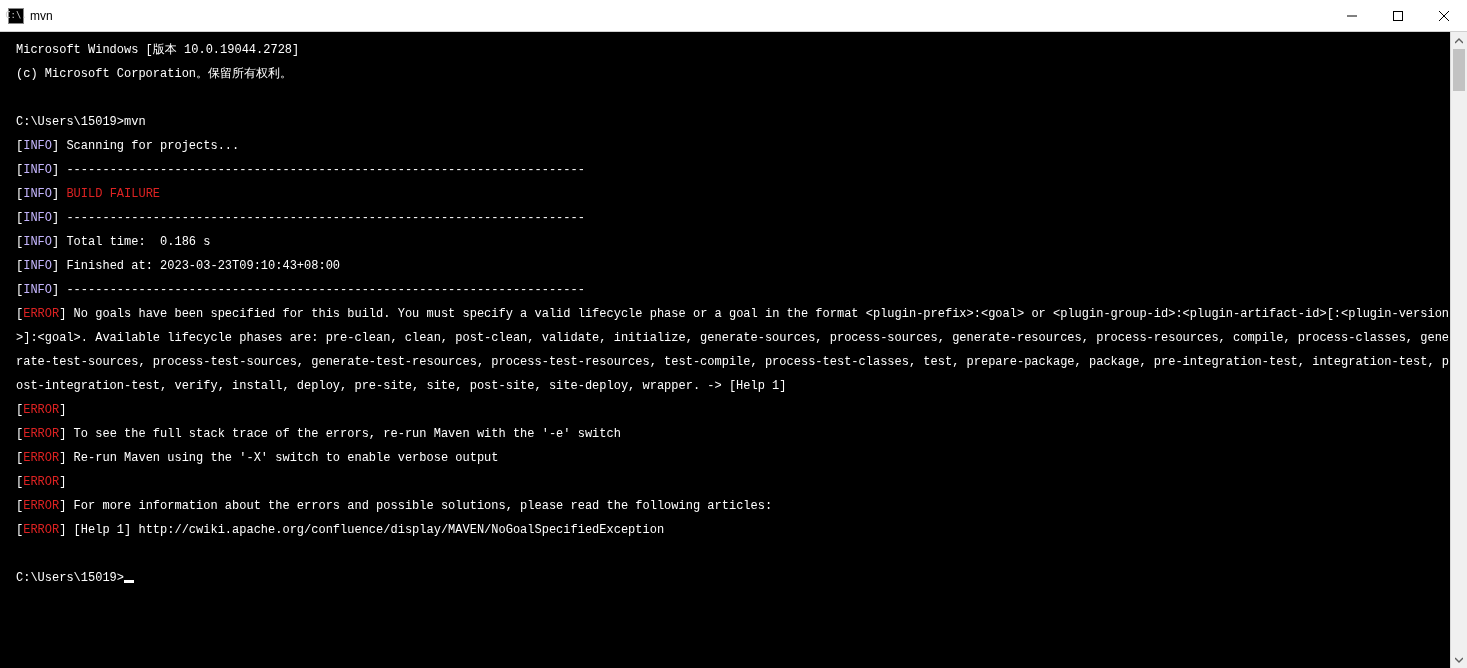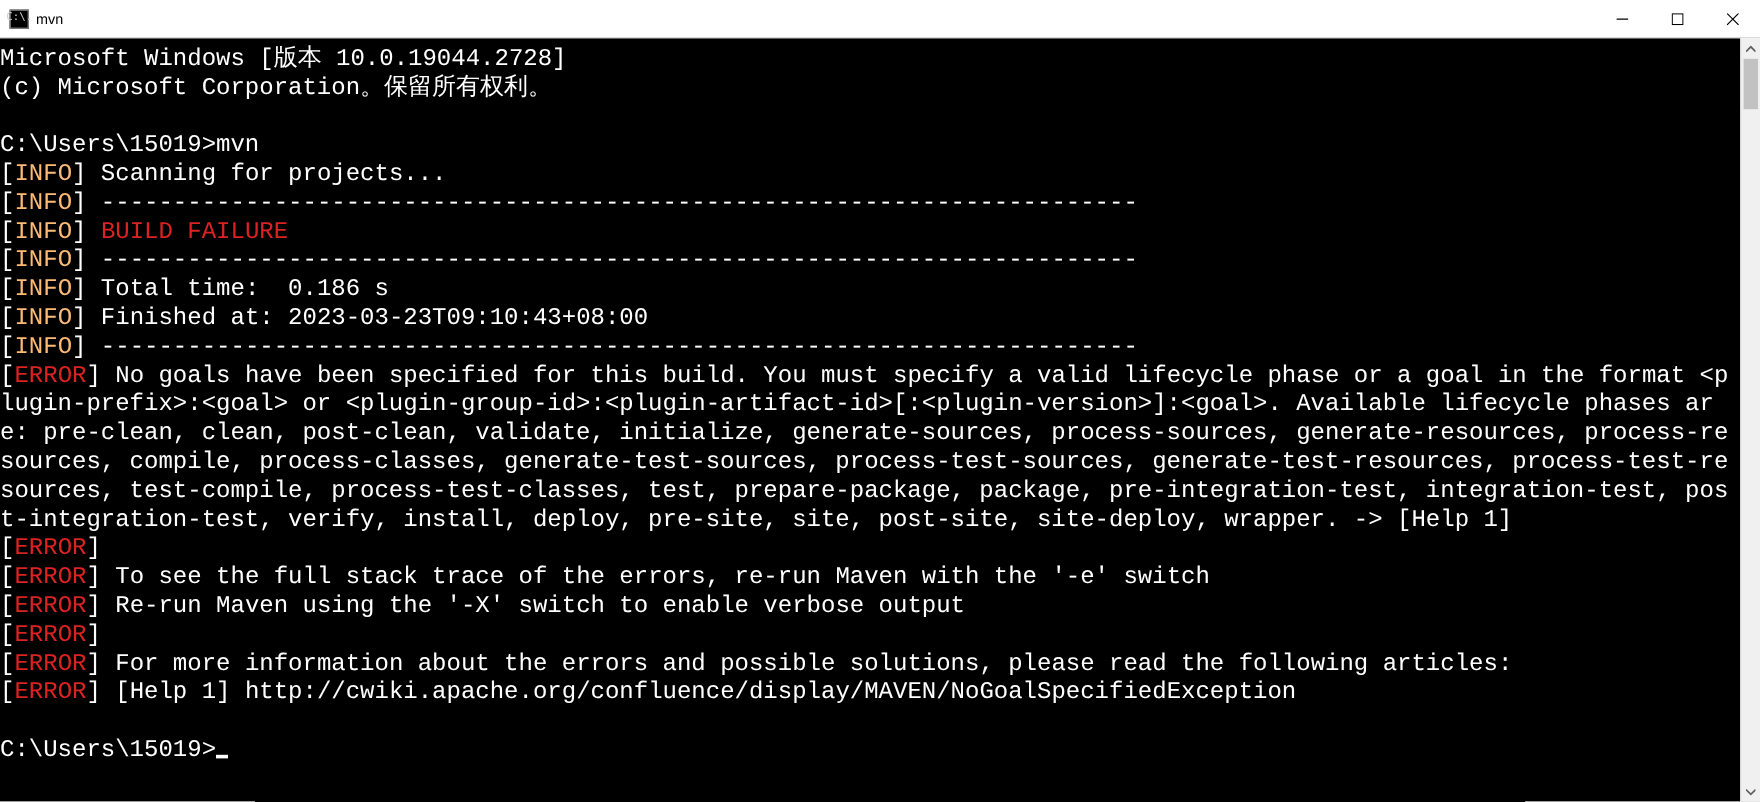--- a/index.html
+++ b/index.html
@@ -47,46 +47,47 @@
   .terminal {
     flex: 1;
     background: #000;
     color: #fff;
     padding: 6px 0 0 0;
     overflow: hidden;
     position: relative;
   }
   .term-inner {
     font-family: "NSimSun", "SimSun", "Consolas", "Courier New", monospace;
-    font-size: 20px;
+    font-size: 12px;
     line-height: 24px;
     letter-spacing: 0px;
     white-space: pre-wrap;
     word-break: break-all;
+    padding-left: 16px;
   }
   .scrollbar {
     width: 17px;
     background: #f0f0f0;
     border-left: 1px solid #d8d8d8;
     position: relative;
   }
   .sb-arrow {
     width: 100%; height: 17px;
     display:flex; align-items:center; justify-content:center;
     color:#606060;
   }
   .sb-arrow svg { width: 8px; height: 8px; }
   .sb-track { position:absolute; top:17px; bottom:17px; left:0; right:0; }
   .sb-thumb {
     position:absolute; left:2px; right:2px; top:0; height:42px;
     background:#c2c2c2;
   }
 
   .br  { color:#fff; }   
-  .info{ color:#fdba74; }
+  .info{ color:#c4b5fd; }
   .err { color:#d22;text-align:center; }
 
   .cursor {
     display:inline-block; width:10px; height:3px; background:#fff;
     vertical-align: baseline; transform: translateY(2px);
   }
 </style>
 </head>
 <body>
 

